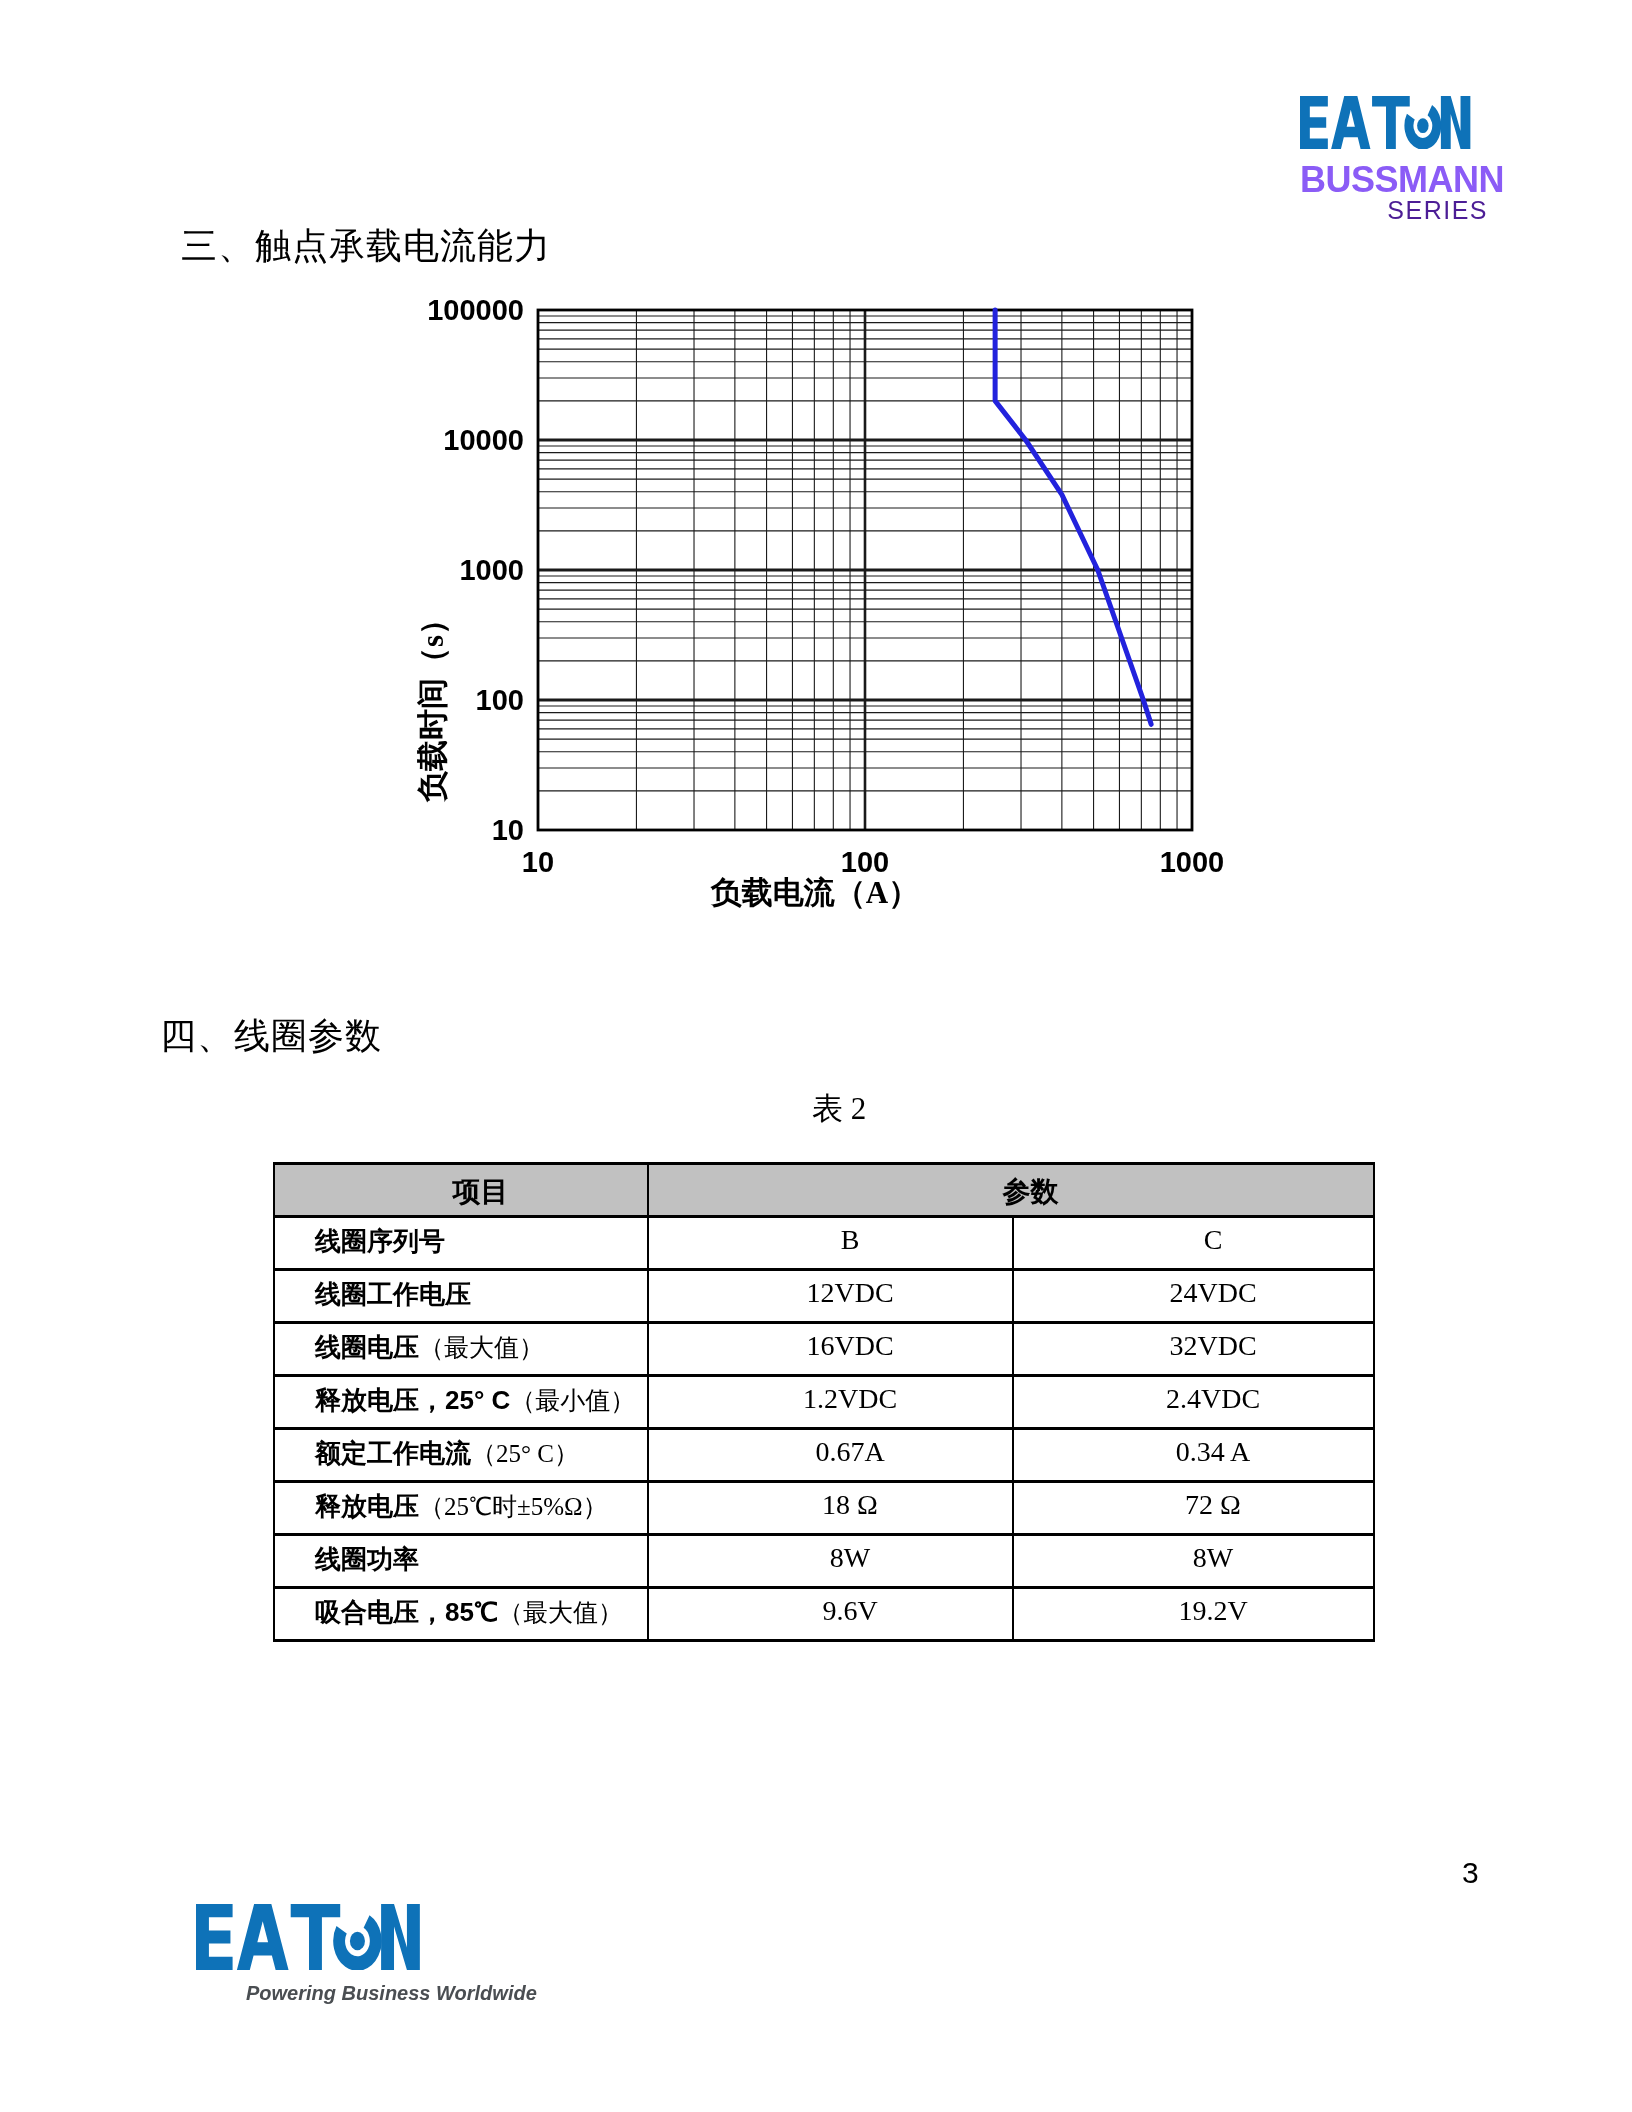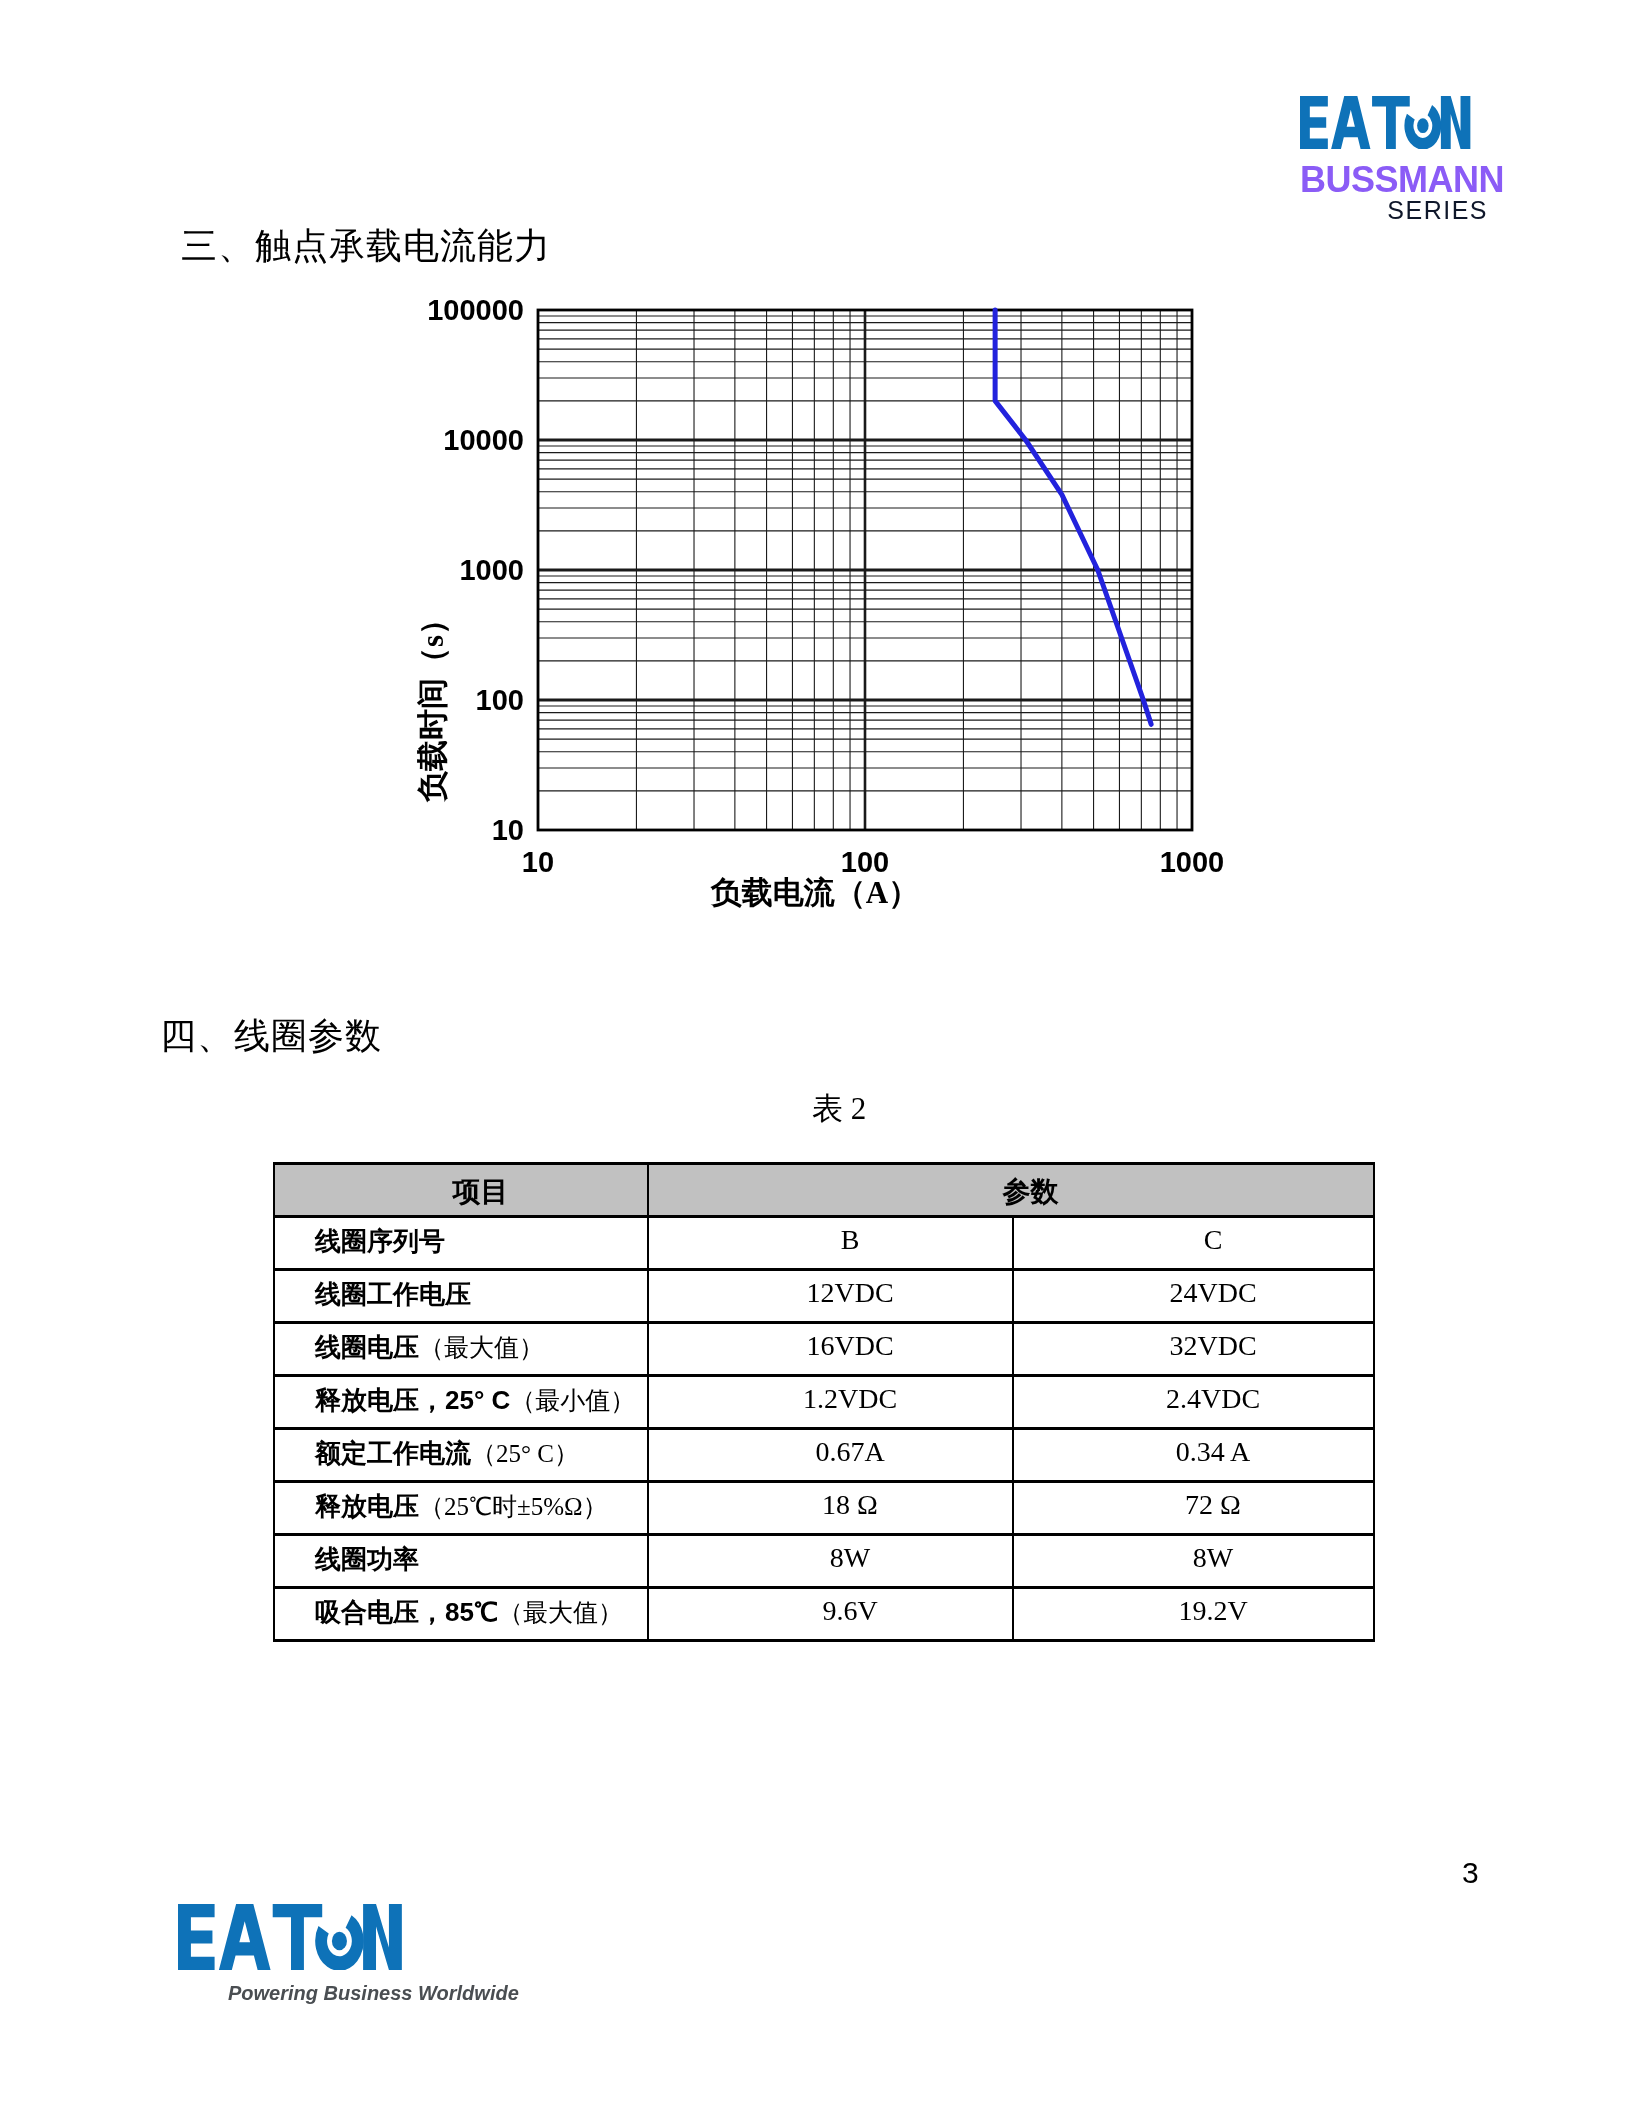--- a/index.html
+++ b/index.html
@@ -5,21 +5,21 @@
   html,body{margin:0;padding:0;background:#ffffff;}
   body{width:1632px;height:2112px;position:relative;font-family:"Liberation Sans",sans-serif;color:#000;}
   .abs{position:absolute;}
 
   
   .sec-heading{font-family:"Liberation Serif",serif;font-size:36px;letter-spacing:1px;color:#000;white-space:nowrap;}
   .table-caption{font-family:"Liberation Serif",serif;font-size:31px;text-align:center;width:1100px;}
 
   
   .bussmann{font-family:"Liberation Sans",sans-serif;font-weight:700;font-size:36px;letter-spacing:-0.5px;color:#8b5cf6;line-height:1;}
-  .series{font-family:"Liberation Sans",sans-serif;font-weight:400;font-size:25px;letter-spacing:1.5px;color:#0f172a;line-height:1;text-align:right;width:188px;}
+  .series{font-family:"Liberation Sans",sans-serif;font-weight:400;font-size:25px;letter-spacing:1.5px;color:#4c1d95;line-height:1;text-align:right;width:188px;}
 
   
   .tagline{font-family:"Liberation Sans",sans-serif;font-style:italic;font-weight:600;font-size:20px;color:#4a4e52;white-space:nowrap;}
   .page-num{font-size:30px;}
 
   
   table.params{border-collapse:collapse;table-layout:fixed;width:1100px;}
   table.params th,table.params td{
     border-left:2px solid #000;border-right:2px solid #000;
     border-top:3px solid #000;border-bottom:3px solid #000;
@@ -169,21 +169,21 @@
     <td class="val">8W</td>
   </tr>
   <tr>
     <td class="lblcell"><span class="lbl">吸合电压，85℃</span><span class="note">（最大值）</span></td>
     <td class="val">9.6V</td>
     <td class="val">19.2V</td>
   </tr>
 </tbody>
   </table>
 
-<div class="abs" style="left:166px;top:1904px;padding-left:12px;">
+<div class="abs" style="left:184px;top:1904px;padding-left:12px;">
   <svg width="226" height="66" viewBox="0 0 210 50" preserveAspectRatio="none">
     <g fill="#0e72b8">
       <path d="M0 0 L34 0 L34 10 L12 10 L12 20 L32 20 L32 30 L12 30 L12 40 L34 40 L34 50 L0 50 Z"></path>
       <path fill-rule="evenodd" d="M38 50 L54 0 L70 0 L86 50 L74 50 L70.5 39 L53.5 39 L50 50 Z M57 29 L67 29 L62 13 Z"></path>
       <path d="M88 0 L134 0 L134 10 L117 10 L117 50 L105 50 L105 10 L88 10 Z"></path>
       <path d="M135.3 19.5 A17 17 0 1 0 158.5 13.3" fill="none" stroke="#0e72b8" stroke-width="11"></path>
       <circle cx="150" cy="28" r="7"></circle>
       <path d="M172 50 L172 0 L184 0 L196 33 L196 0 L208 0 L208 50 L196 50 L184 17 L184 50 Z"></path>
     </g>
   </svg>

